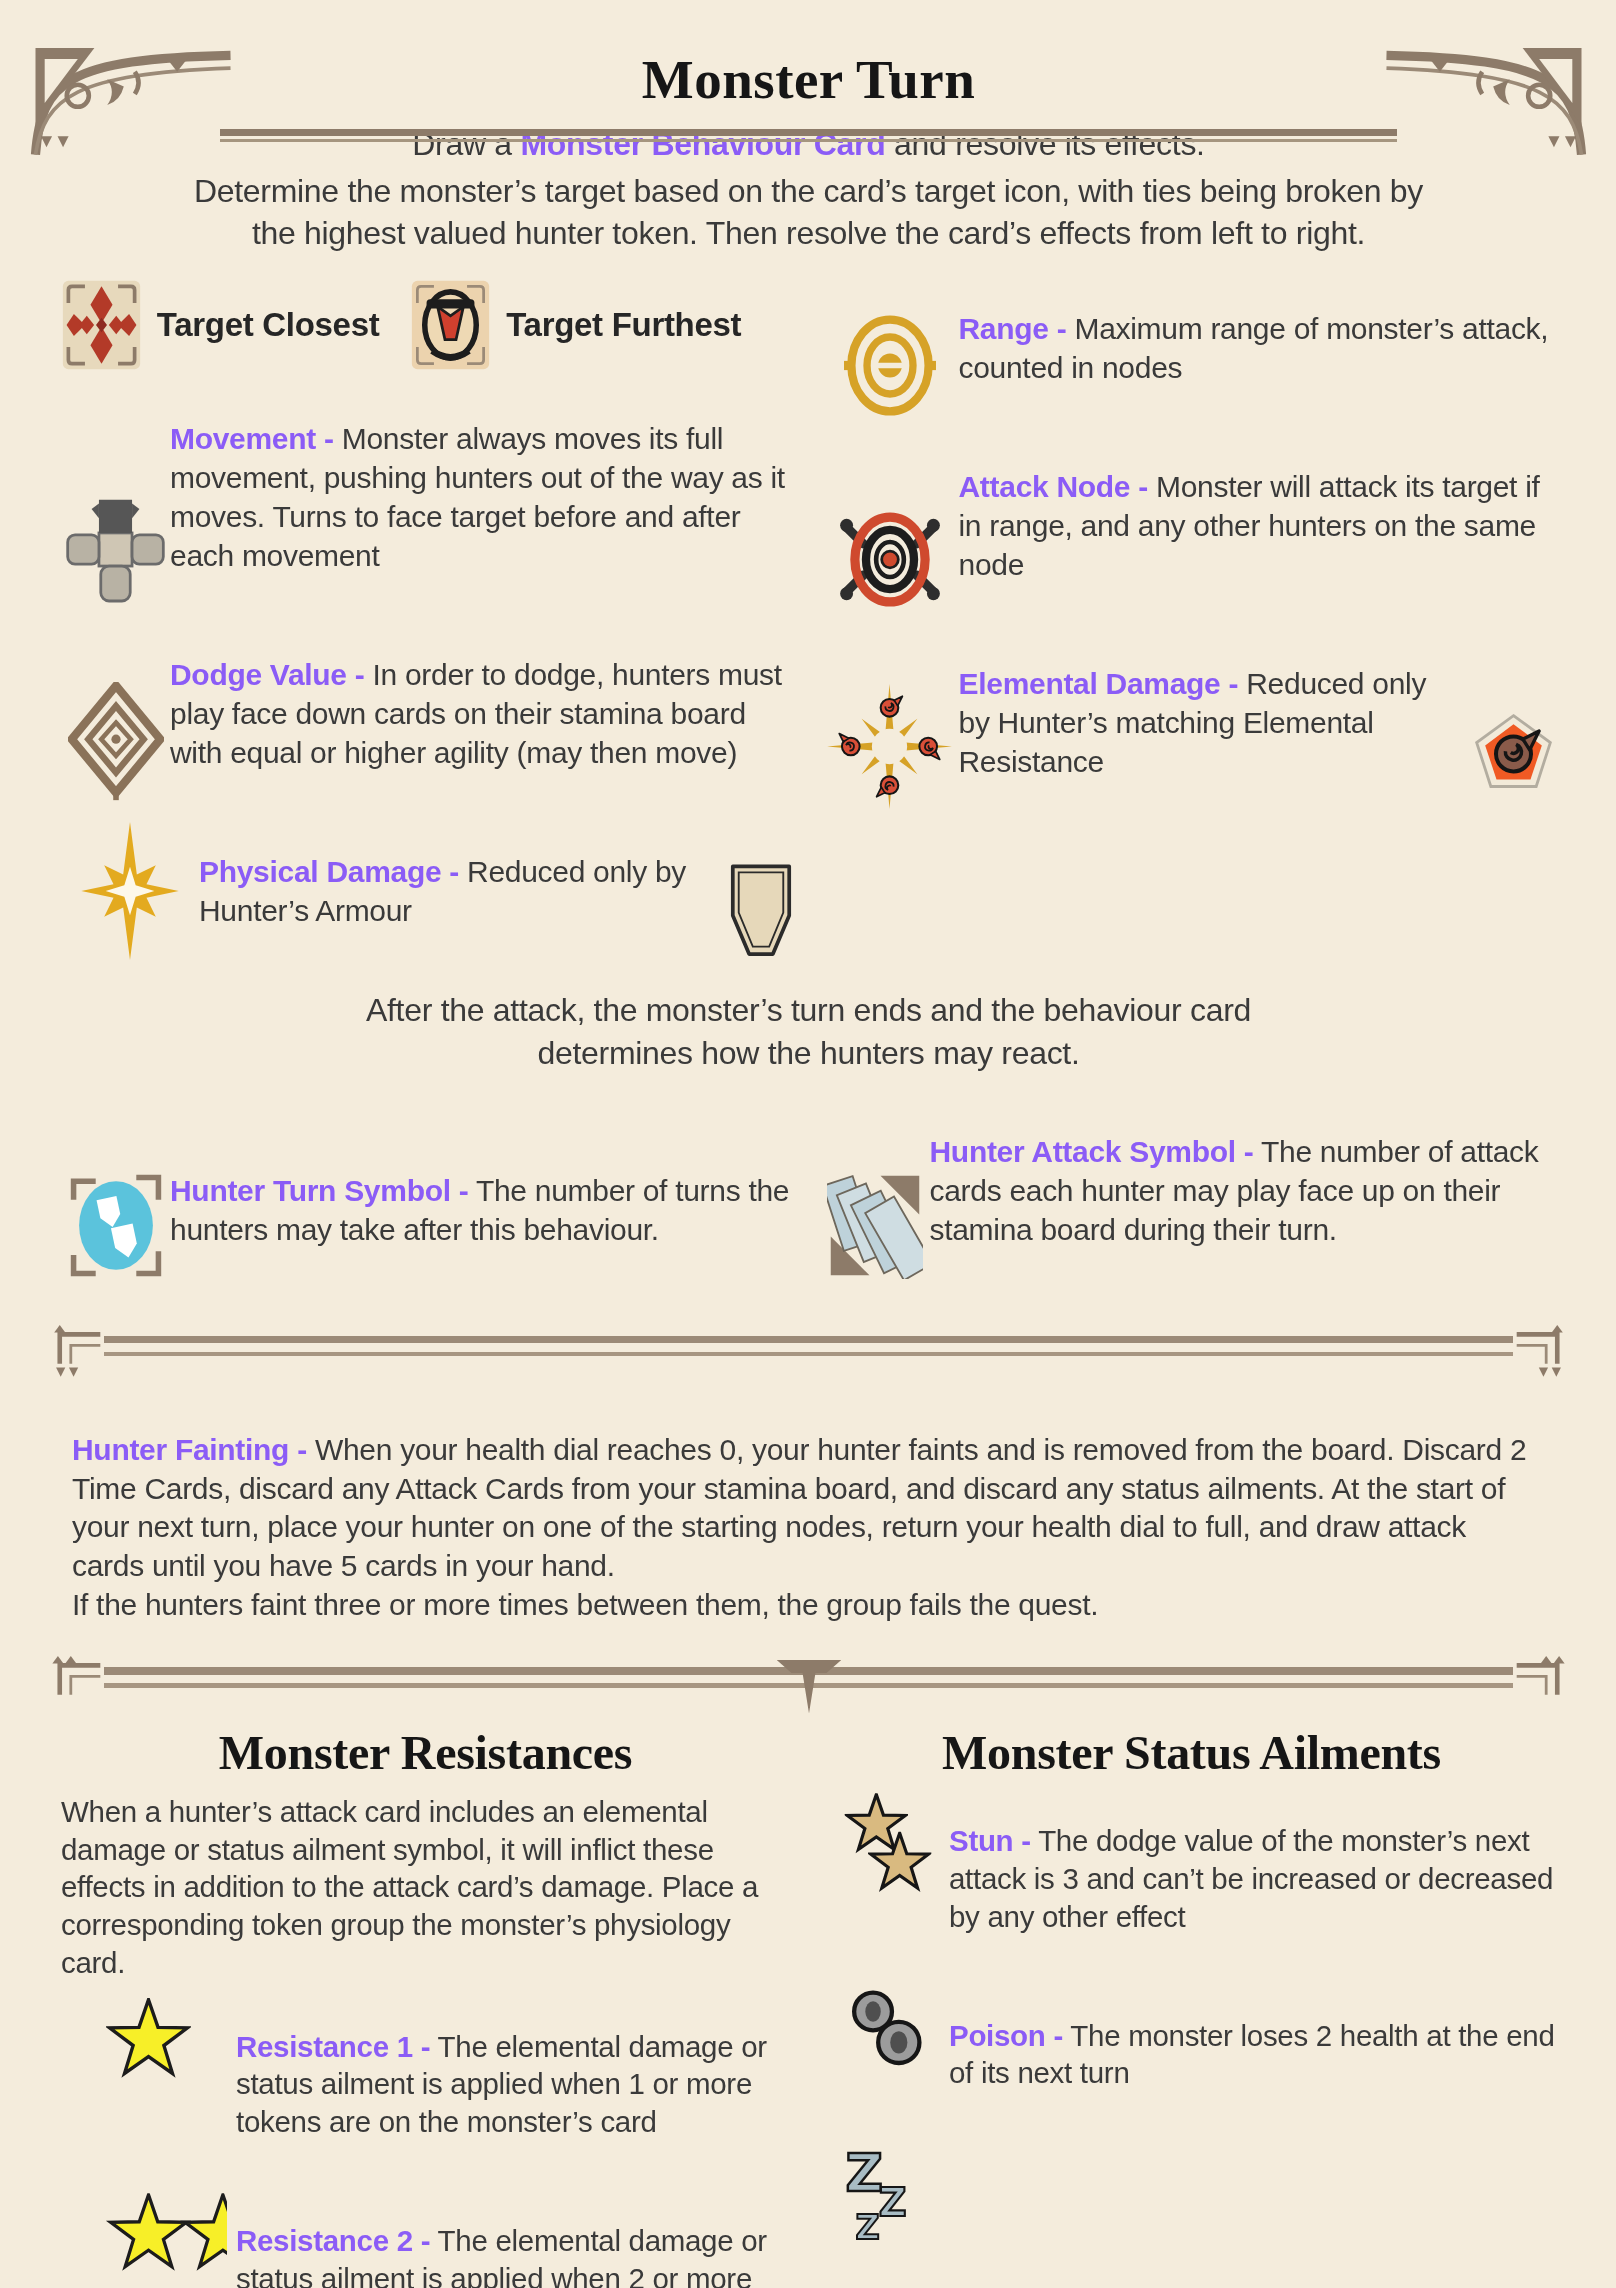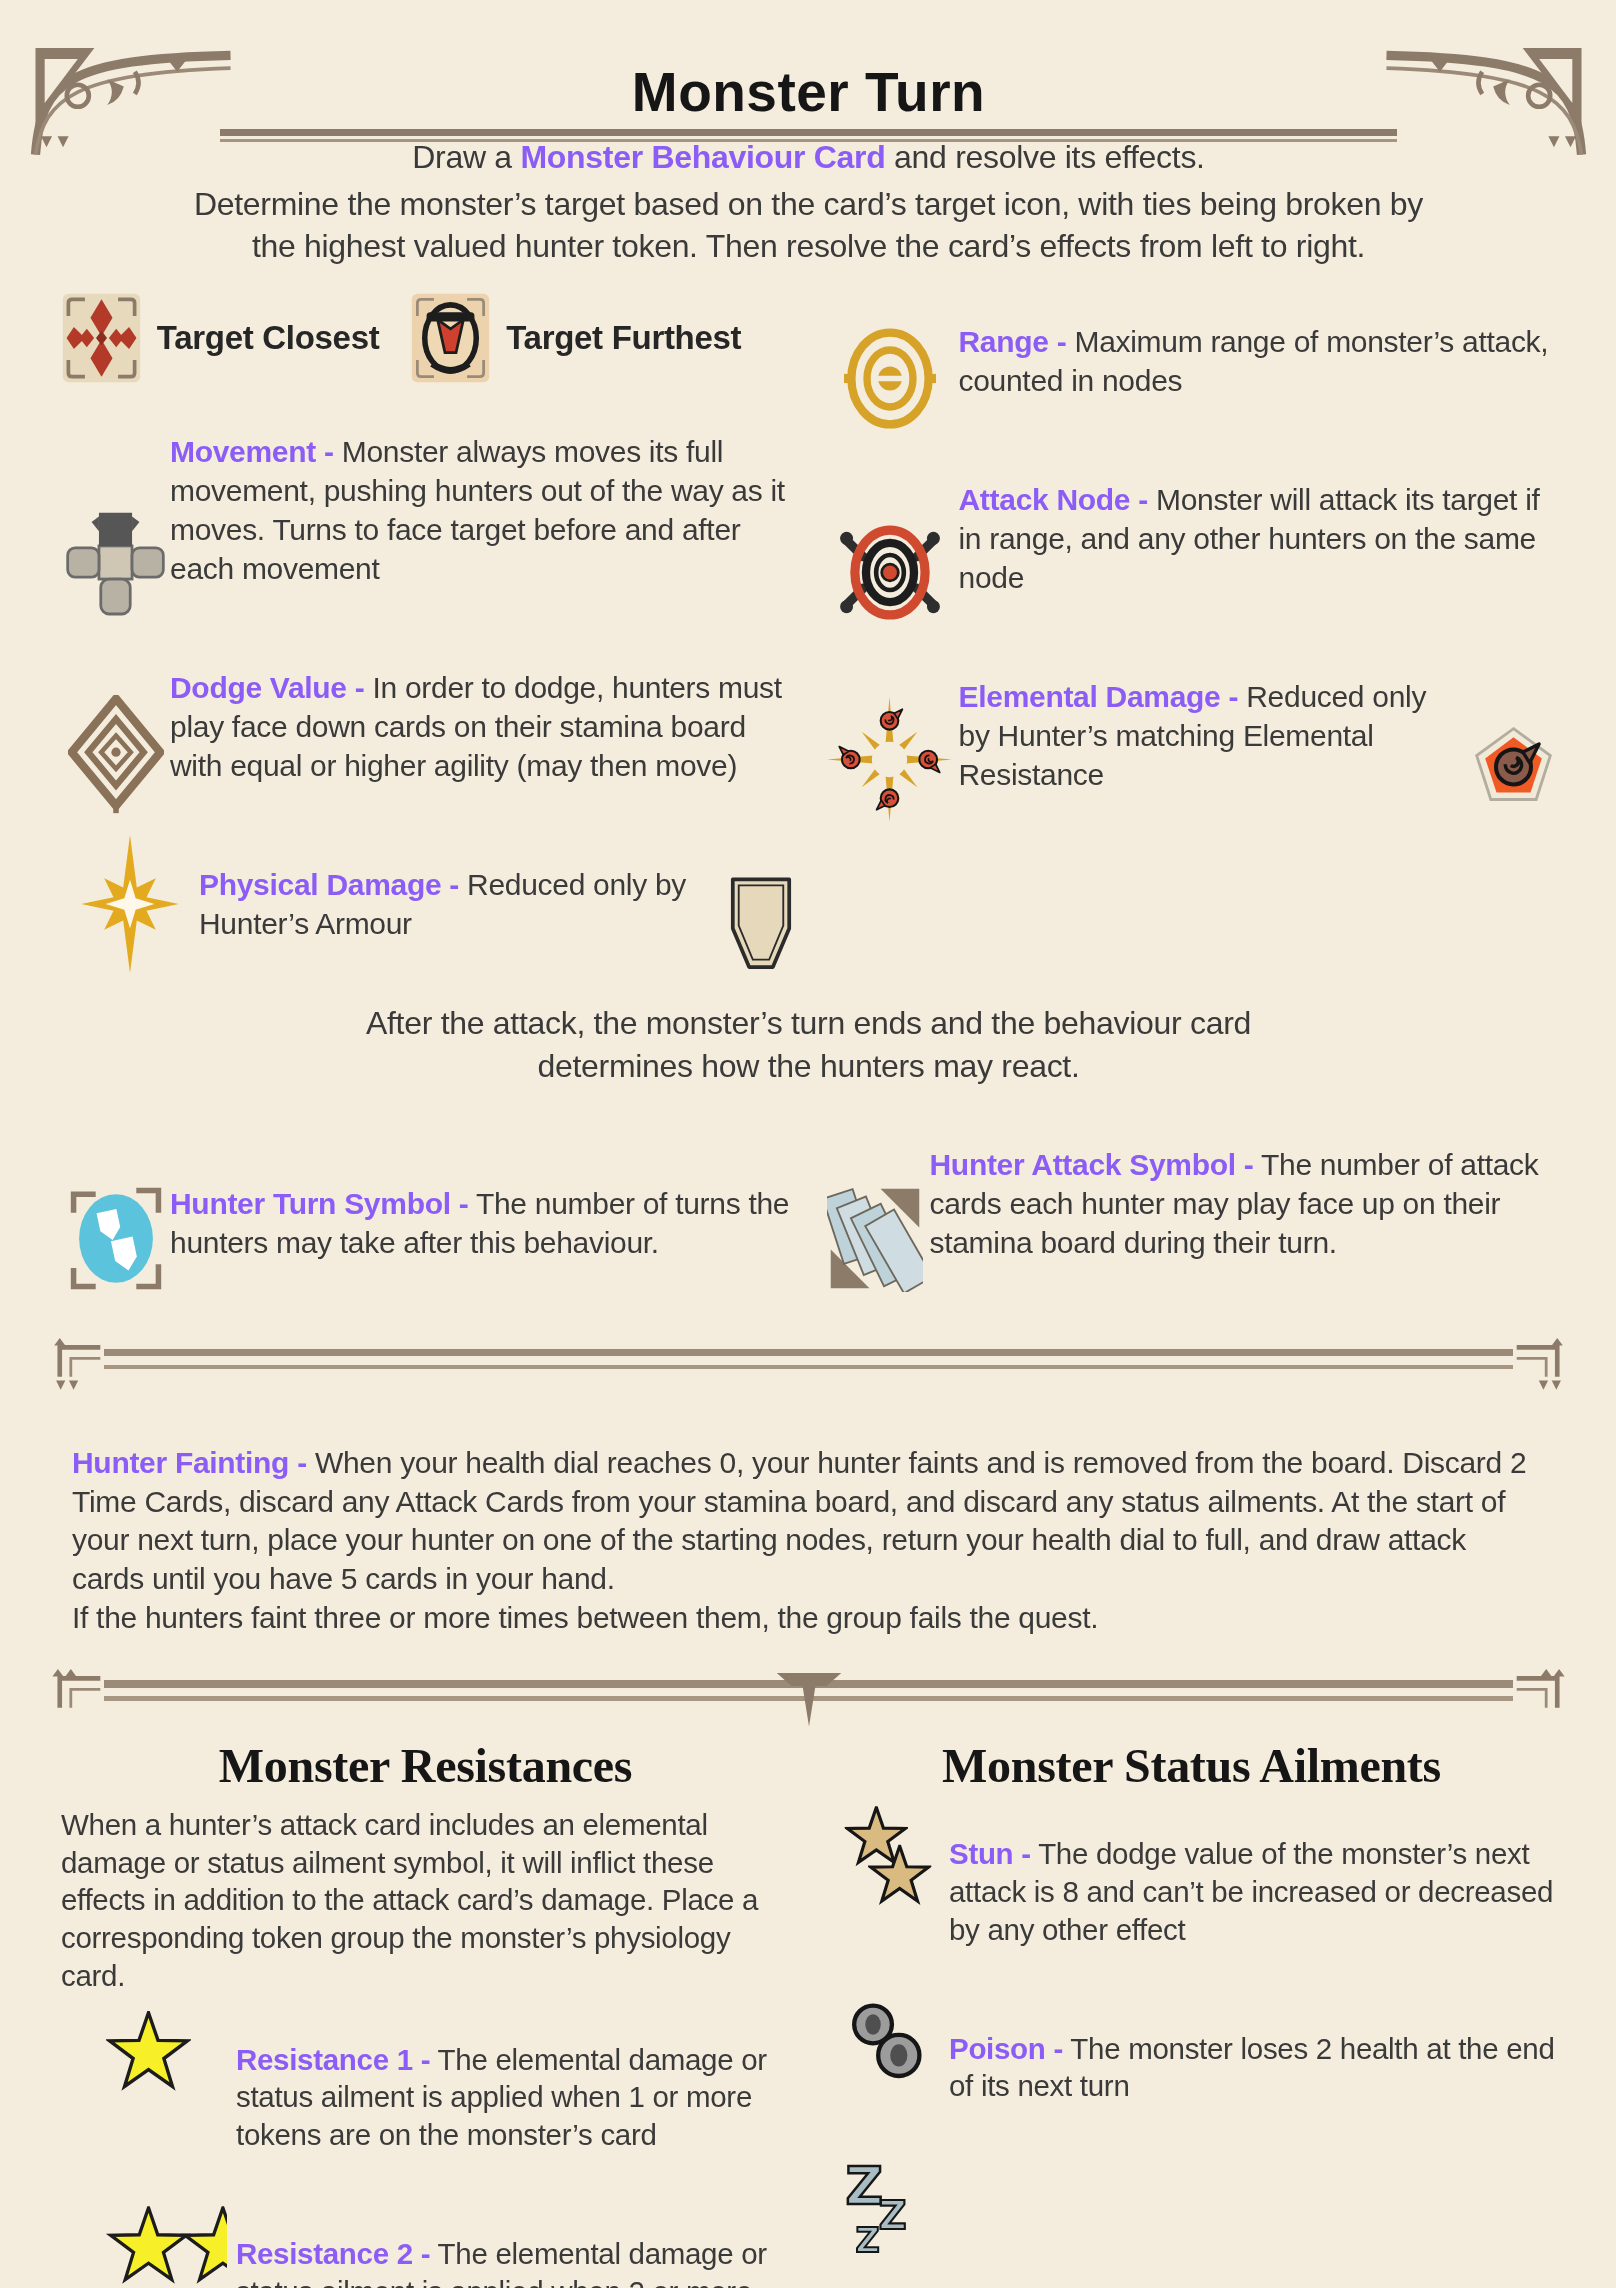--- a/index.html
+++ b/index.html
@@ -14,22 +14,22 @@
   }
   
   .corner{position:absolute;top:24px;width:214px;height:138px;}
   .corner.left{left:26px;}
   .corner.right{right:26px;transform:scaleX(-1);}
   .top-rule{position:absolute;left:220px;right:220px;top:129px;height:14.8px;}
   .top-rule .r1{height:7.4px;background:#8d7b69;}
   .top-rule .r2{height:2.8px;background:#a5957f;margin-top:2.8px;}
   
   .title{
-    margin:12px;padding-top:48px;text-align:center;
-    font-family:Liberation Sans, sans-serif;font-weight:bold;
+    margin:0;padding-top:48px;text-align:center;
+    font-family:Liberation Serif, serif;font-weight:bold;
     font-size:55px;color:#161616;letter-spacing:0.5px;
   }
   .intro1{margin:14.8px 0 0;text-align:center;font-size:32px;}
   .intro2{margin:7.4px auto 0;text-align:center;font-size:32px;max-width:1237px;line-height:1.32;}
   b{color:#8b5cf6;}
   
   .legend{display:grid;grid-template-columns:1fr 1fr;column-gap:24px;padding:24px 61px 0;}
   .lrow{display:flex;align-items:flex-end;margin-bottom:20px;}
   .icon-cell{flex:0 0 138px;display:flex;justify-content:center;align-items:center;}
   .icon-cell.narrow{flex:0 0 109px;}
@@ -357,21 +357,21 @@
     <div>
       <h2 class="h2">Monster Status Ailments</h2>
 
       <div class="item">
         <div class="icon-cell ail">
           <svg width="100" height="107" viewBox="0 0 150 160">
             <use href="#star5" fill="#d9ba80" stroke="#161616" stroke-width="5" x="10" y="0" width="95" height="95"></use>
             <use href="#star5" fill="#d9ba80" stroke="#161616" stroke-width="5" x="45" y="58" width="95" height="95"></use>
           </svg>
         </div>
-        <p class="ltext"><b>Stun -</b> <span>The dodge value of the monster’s next attack is 8 and can’t be increased or decreased by any other effect</span></p>
+        <p class="ltext"><b>Stun -</b> <span>The dodge value of the monster’s next attack is 3 and can’t be increased or decreased by any other effect</span></p>
       </div>
 
       <div class="item">
         <div class="icon-cell ail">
           <svg width="79" height="85" viewBox="0 0 92 98">
             <circle cx="28" cy="28" r="22" fill="#9c9c9c" stroke="#161616" stroke-width="5"></circle>
             <ellipse cx="28" cy="28" rx="9" ry="12" fill="#4f4f4f"></ellipse>
             <circle cx="58" cy="64" r="24" fill="#9c9c9c" stroke="#161616" stroke-width="5"></circle>
             <ellipse cx="58" cy="64" rx="10" ry="13" fill="#4f4f4f"></ellipse>
           </svg>

